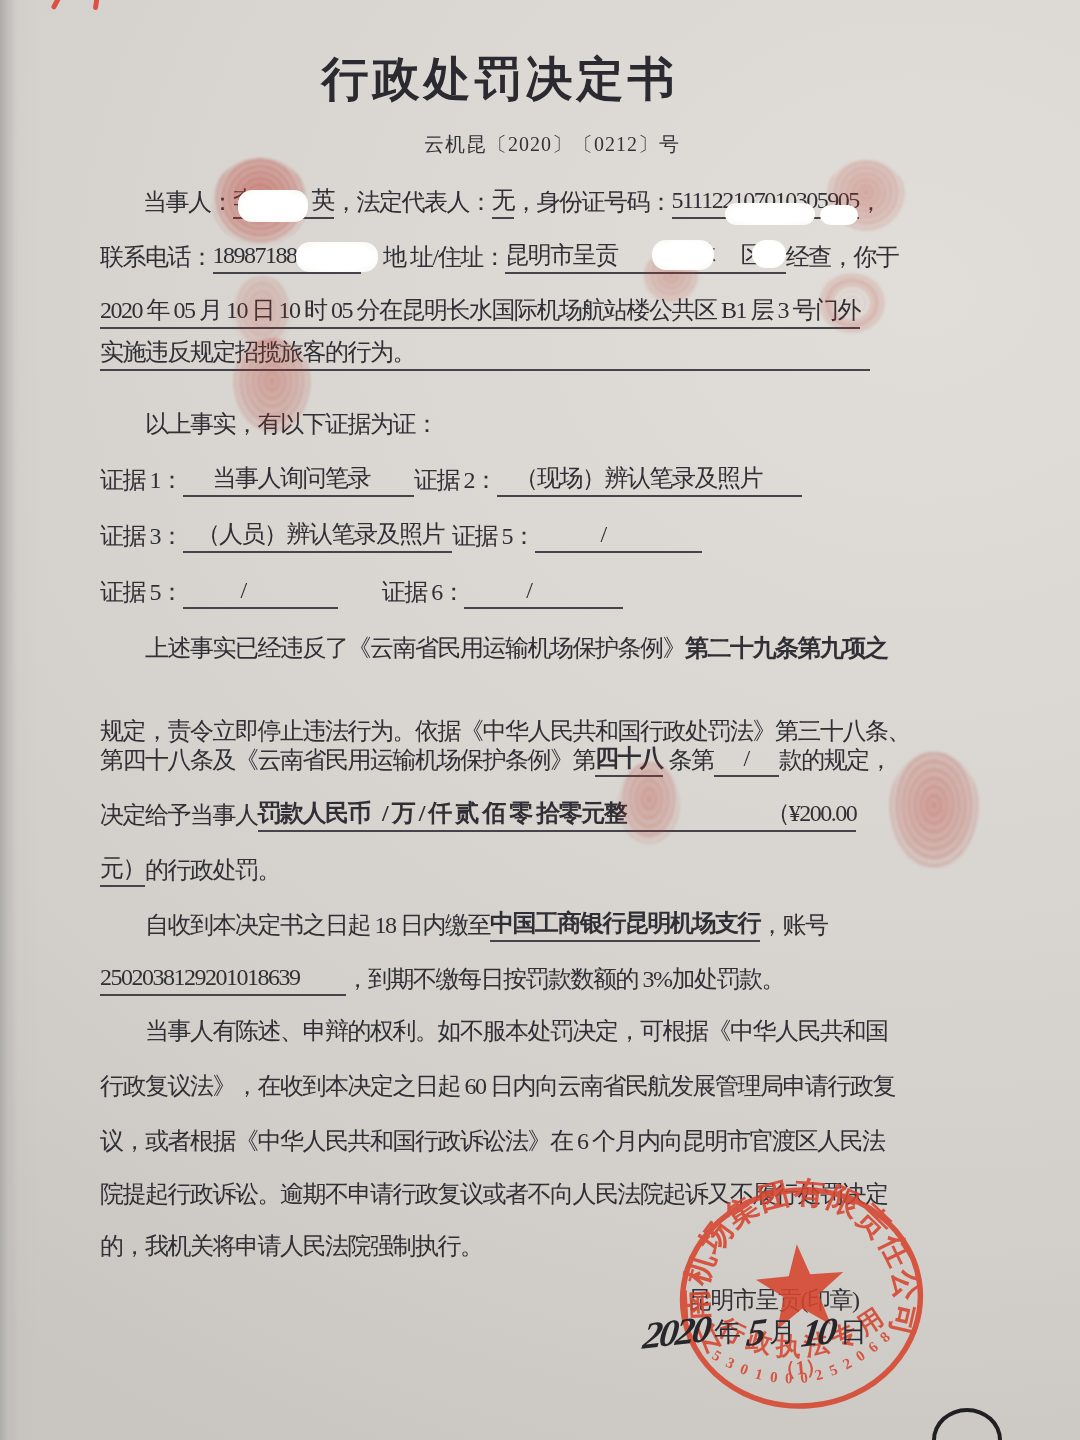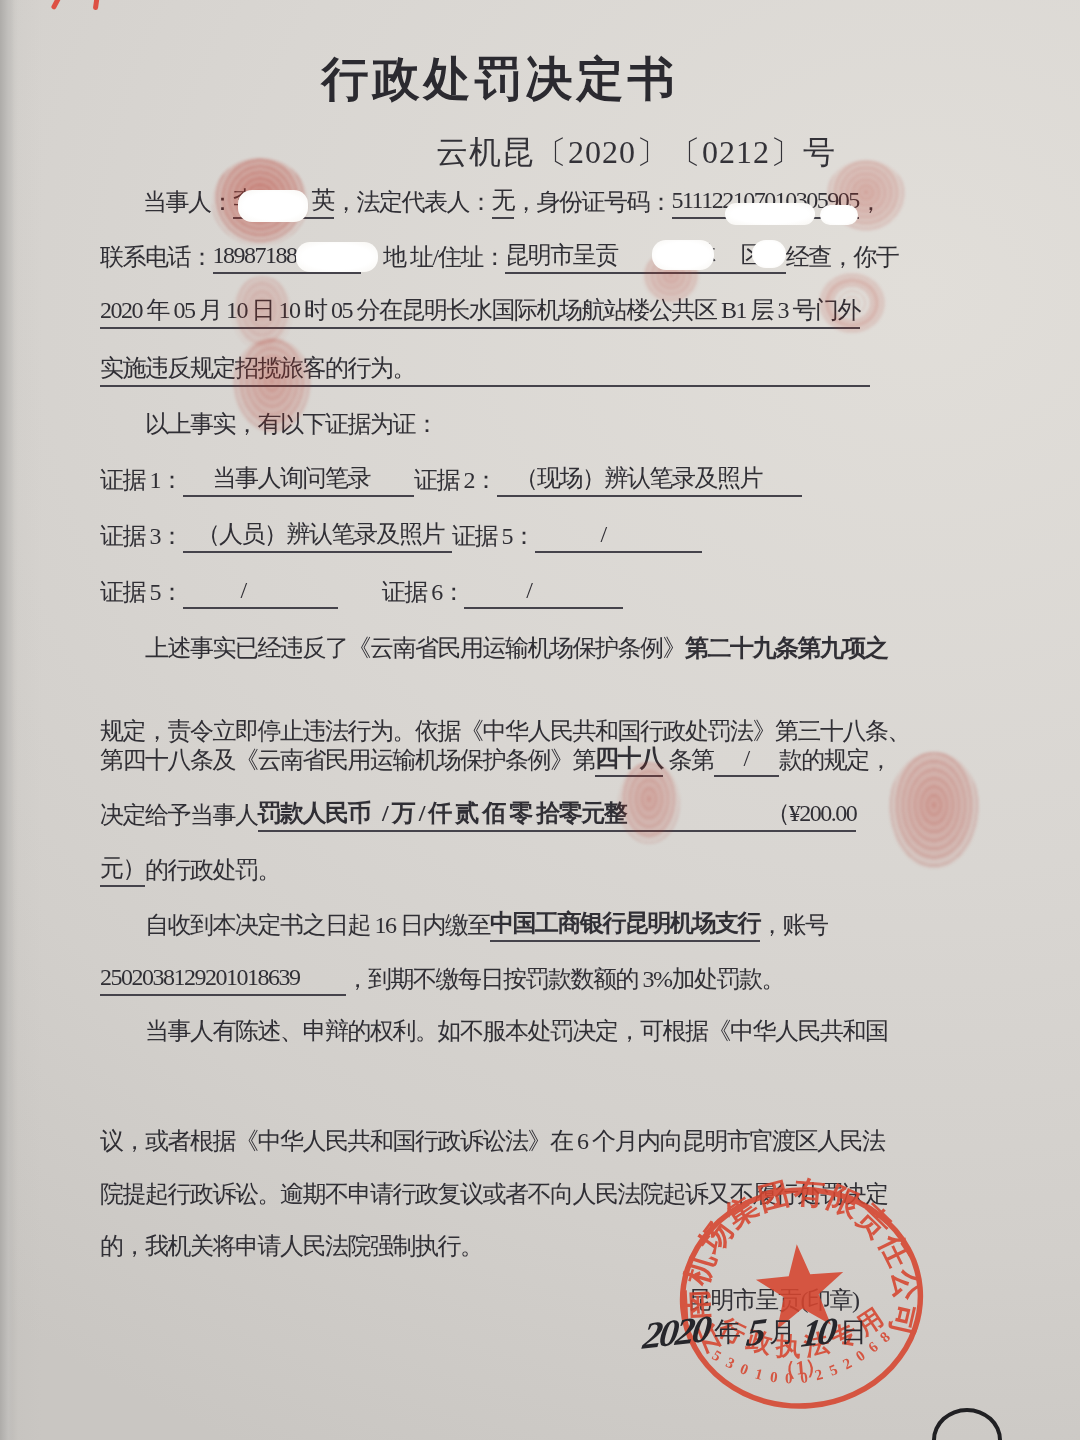--- a/index.html
+++ b/index.html
@@ -7,21 +7,21 @@
     position:relative;width:1080px;height:1440px;overflow:hidden;
     font-family:"Liberation Serif","DejaVu Serif",serif;
     background:
       linear-gradient(90deg, rgba(110,108,105,.40) 0px, rgba(150,148,145,.22) 9px, rgba(185,183,179,.10) 18px, rgba(0,0,0,0) 42px),
       radial-gradient(140% 90% at 85% 20%, #e1ded9 0%, #d9d6d2 45%, #d2cfcb 75%, #c9c6c2 100%);
   }
   .page-edge{position:absolute;left:0;top:0;width:14px;height:1440px;
     background:linear-gradient(90deg,#aeaca9,#c2c0bd 60%,rgba(194,192,189,0));}
   .title{position:absolute;left:80px;top:48px;width:840px;margin:0;text-align:center;
     font-size:47px;font-weight:bold;letter-spacing:4px;color:#2b2a30;}
-  .doc-number{position:absolute;left:436px;top:131px;font-size:32px;color:#333238;letter-spacing:1px;}
+  .doc-number{position:absolute;left:424px;top:131px;font-size:20px;color:#333238;letter-spacing:1px;}
   #lines{position:absolute;left:0;top:0;width:1080px;height:1440px;z-index:3;}
   .line{position:absolute;white-space:nowrap;font-size:24px;letter-spacing:-1.5px;color:#302f35;}
   .seg{display:inline-block;height:34px;line-height:34px;vertical-align:bottom;}
   .seg.u{border-bottom:2px solid #45434b;}
   .seg.b{font-weight:bold;}
   .seg.hw{font-size:38px;font-style:italic;font-weight:600;letter-spacing:-3px;
     transform:skewX(-14deg) rotate(-7deg);color:#26262b;height:44px;line-height:44px;margin:0 6px;}
   .date-line{position:absolute;left:638px;top:1306px;z-index:7;white-space:nowrap;
     font-size:27px;color:#2c2b31;}
   .date-line .seg{height:52px;line-height:52px;}
@@ -67,33 +67,34 @@
 <div class="photo">
   <div class="page-edge"></div>
 
   <h1 class="title">行政处罚决定书</h1>
   <div class="doc-number">云机昆〔2020〕〔0212〕号</div>
 
   <div id="lines">
       <div class="line" style="top: 183px; left: 143px;"><span class="seg">当事人：</span><span class="seg u">李</span><span class="seg u" style="width: 56px;"></span><span class="seg u">英</span><span class="seg">，法定代表人：</span><span class="seg u">无</span><span class="seg">，身份证号码：</span><span class="seg u">511122107010305905</span><span class="seg">，</span></div>
       <div class="line" style="top: 238px; left: 100px;"><span class="seg">联系电话：</span><span class="seg u">18987188</span><span class="seg u" style="width: 64px;"></span><span class="seg">，</span><span class="seg">地 址/住址：</span><span class="seg u">昆明市呈贡</span><span class="seg u" style="width: 52px;"></span><span class="seg u">森林</span><span class="seg u" style="width: 26px;"></span><span class="seg u">区，</span><span class="seg">经查，你于</span></div>
       <div class="line" style="top: 293px; left: 100px; text-align: center;"><span class="seg u">2020 年 05 月 10 日 10 时 05 分在昆明长水国际机场航站楼公共区 B1 层 3 号门外</span></div>
-      <div class="line" style="top: 351px; left: 100px;"><span class="seg u">实施违反规定招揽旅客的行为。</span><span class="seg u" style="width: 455px;"></span></div>
+      <div class="line" style="top: 335px; left: 100px;"><span class="seg u">实施违反规定招揽旅客的行为。</span><span class="seg u" style="width: 455px;"></span></div>
       <div class="line" style="top: 407px; left: 145px;"><span class="seg">以上事实，有以下证据为证：</span></div>
       <div class="line" style="top: 461px; left: 100px;"><span class="seg">证据 1：</span><span class="seg u" style="width: 30px;"></span><span class="seg u">当事人询问笔录</span><span class="seg u" style="width: 44px;"></span><span class="seg">证据 2：</span><span class="seg u" style="width: 18px;"></span><span class="seg u">（现场）辨认笔录及照片</span><span class="seg u" style="width: 40px;"></span></div>
       <div class="line" style="top: 517px; left: 100px;"><span class="seg">证据 3：</span><span class="seg u" style="width: 14px;"></span><span class="seg u">（人员）辨认笔录及照片</span><span class="seg u" style="width: 8px;"></span><span class="seg">证据 5：</span><span class="seg u" style="width: 66px;"></span><span class="seg u">/</span><span class="seg u" style="width: 96px;"></span></div>
       <div class="line" style="top: 573px; left: 100px;"><span class="seg">证据 5：</span><span class="seg u" style="width: 58px;"></span><span class="seg u">/</span><span class="seg u" style="width: 92px;"></span><span class="seg" style="width: 44px;"></span><span class="seg">证据 6：</span><span class="seg u" style="width: 62px;"></span><span class="seg u">/</span><span class="seg u" style="width: 92px;"></span></div>
       <div class="line" style="top: 631px; left: 145px;"><span class="seg">上述事实已经违反了《云南省民用运输机场保护条例》</span><span class="seg b">第二十九条第九项之</span></div>
       <div class="line" style="top: 714px; left: 100px;"><span class="seg">规定，责令立即停止违法行为。依据《中华人民共和国行政处罚法》第三十八条、</span></div>
       <div class="line" style="top: 741px; left: 100px;"><span class="seg">第四十八条及《云南省民用运输机场保护条例》第</span><span class="seg u b">四十八</span><span class="seg" style="width: 6px;"></span><span class="seg">条第</span><span class="seg u" style="width: 30px;"></span><span class="seg u">/</span><span class="seg u" style="width: 30px;"></span><span class="seg">款的规定，</span></div>
       <div class="line" style="top: 796px; left: 100px;"><span class="seg">决定给予当事人</span><span class="seg u b">罚款人民币</span><span class="seg u" style="width: 12px;"></span><span class="seg u b">/ 万 / 仟 贰 佰 零 拾零元整</span><span class="seg u" style="width: 140px;"></span><span class="seg u">（¥200.00</span></div>
       <div class="line" style="top: 851px; left: 100px;"><span class="seg u">元）</span><span class="seg">的行政处罚。</span></div>
-      <div class="line" style="top: 906px; left: 145px;"><span class="seg">自收到本决定书之日起 16 日内缴至</span><span class="seg u b">中国工商银行昆明机场支行</span><span class="seg">，账号</span></div>
+      <div class="line" style="top: 906px; left: 145px;"><span class="seg">自收到本决定书之日起 18 日内缴至</span><span class="seg u b">中国工商银行昆明机场支行</span><span class="seg">，账号</span></div>
       <div class="line" style="top: 960px; left: 100px; text-align: center;"><span class="seg u">2502038129201018639</span><span class="seg u" style="width: 46px;"></span><span class="seg">，到期不缴每日按罚款数额的 3%加处罚款。</span></div>
       <div class="line" style="top: 1014px; left: 145px;"><span class="seg">当事人有陈述、申辩的权利。如不服本处罚决定，可根据《中华人民共和国</span></div>
+      <div class="line" style="top: 1069px; left: 100px;"><span class="seg">行政复议法》，在收到本决定之日起 60 日内向云南省民航发展管理局申请行政复</span></div>
       <div class="line" style="top: 1124px; left: 100px;"><span class="seg">议，或者根据《中华人民共和国行政诉讼法》在 6 个月内向昆明市官渡区人民法</span></div>
       <div class="line" style="top: 1177px; left: 100px;"><span class="seg">院提起行政诉讼。逾期不申请行政复议或者不向人民法院起诉又不履行处罚决定</span></div>
       <div class="line" style="top: 1229px; left: 100px;"><span class="seg">的，我机关将申请人民法院强制执行。</span></div>
       <div class="line" style="top: 1283px; left: 688px;"><span class="seg">昆明市呈贡(印章)</span></div>
     </div>
 
   <div class="redact r1"></div>
   <div class="redact r2"></div>
   <div class="redact r3"></div>
   <div class="redact r4"></div>

